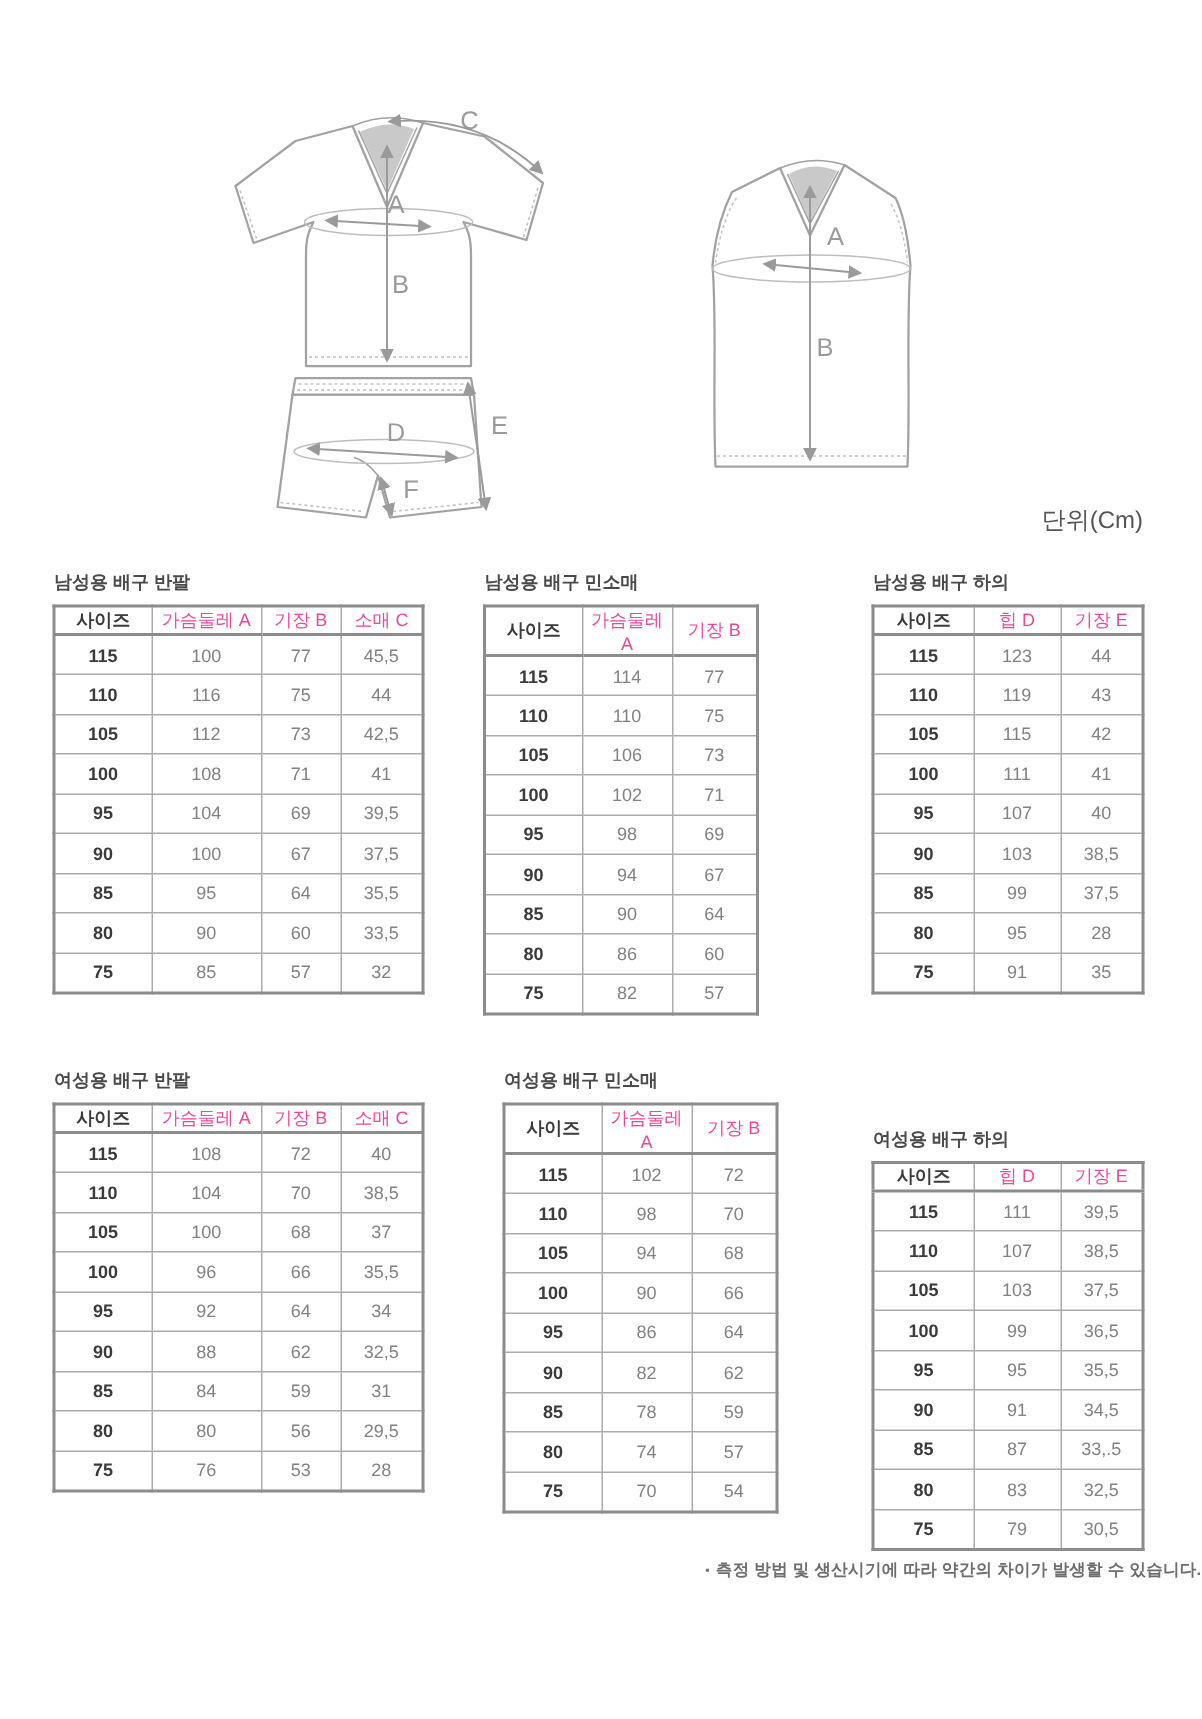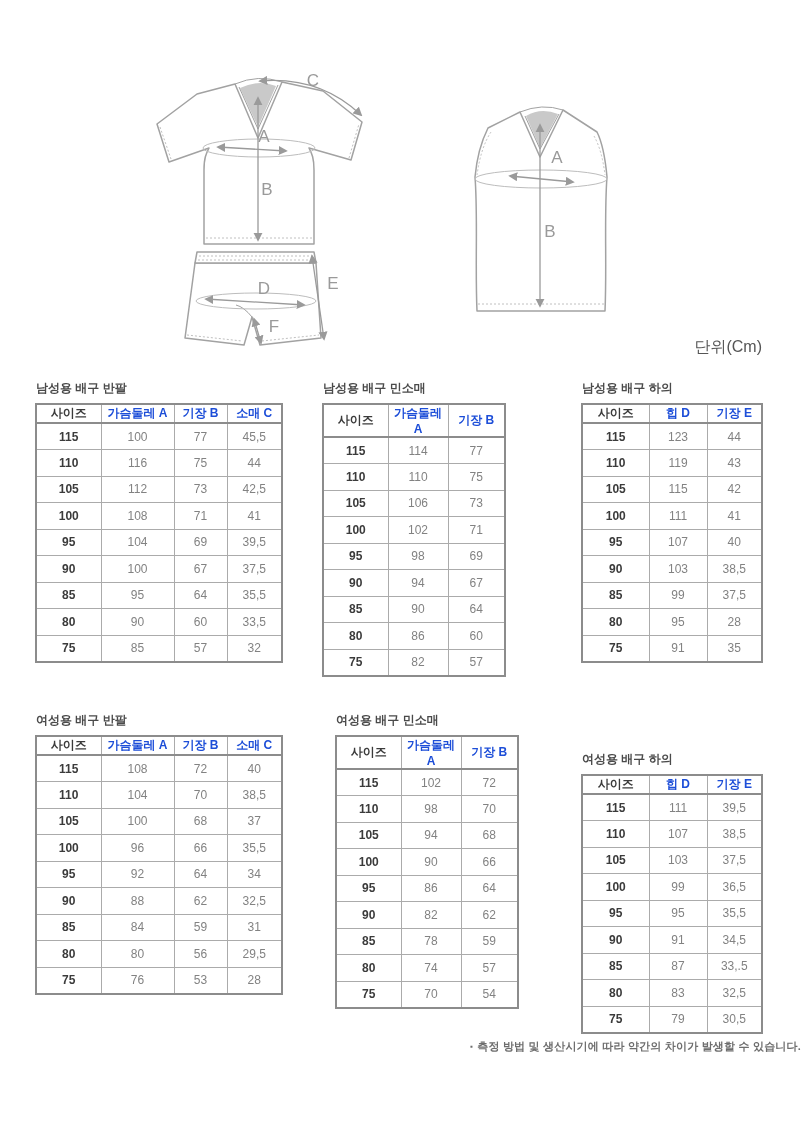--- a/index.html
+++ b/index.html
@@ -18,21 +18,21 @@
   table{border-collapse:collapse;table-layout:fixed;background:#fff;border:2px solid #8c8c8c;}
   .cols-a{width:246px;} .cols-b{width:182px;} .cols-c{width:180px;}
   .cols-a col:nth-child(1){width:65px}.cols-a col:nth-child(2){width:73px}
   .cols-a col:nth-child(3){width:53px}.cols-a col:nth-child(4){width:55px}
   .cols-b col:nth-child(1){width:65px}.cols-b col:nth-child(2){width:60px}
   .cols-b col:nth-child(3){width:57px}
   .cols-c col:nth-child(1){width:67px}.cols-c col:nth-child(2){width:58px}
   .cols-c col:nth-child(3){width:55px}
   th,td{border:1px solid #ababab;text-align:center;vertical-align:middle;font-size:12px;padding:0;}
   thead tr{height:16px;} tbody tr{height:26.5px;}
-  thead th{font-weight:bold;color:#1d4ed8;border-bottom:2px solid #8c8c8c;}
+  thead th{font-weight:normal;color:#ec4899;border-bottom:2px solid #8c8c8c;}
   thead th.c-size{font-weight:bold;color:#3b3b3b;}
   td{color:#828282;}
   td.c-size{font-weight:bold;color:#3b3b3b;}
 
   
   .footnote{position:absolute;top:1039px;left:0;width:100%;text-align:right;
             font-size:11px;font-weight:bold;color:#6e6e6e;letter-spacing:0.2px;}
   .footnote .mark{font-size:8px;vertical-align:1px;margin-right:4px;}
 
   

